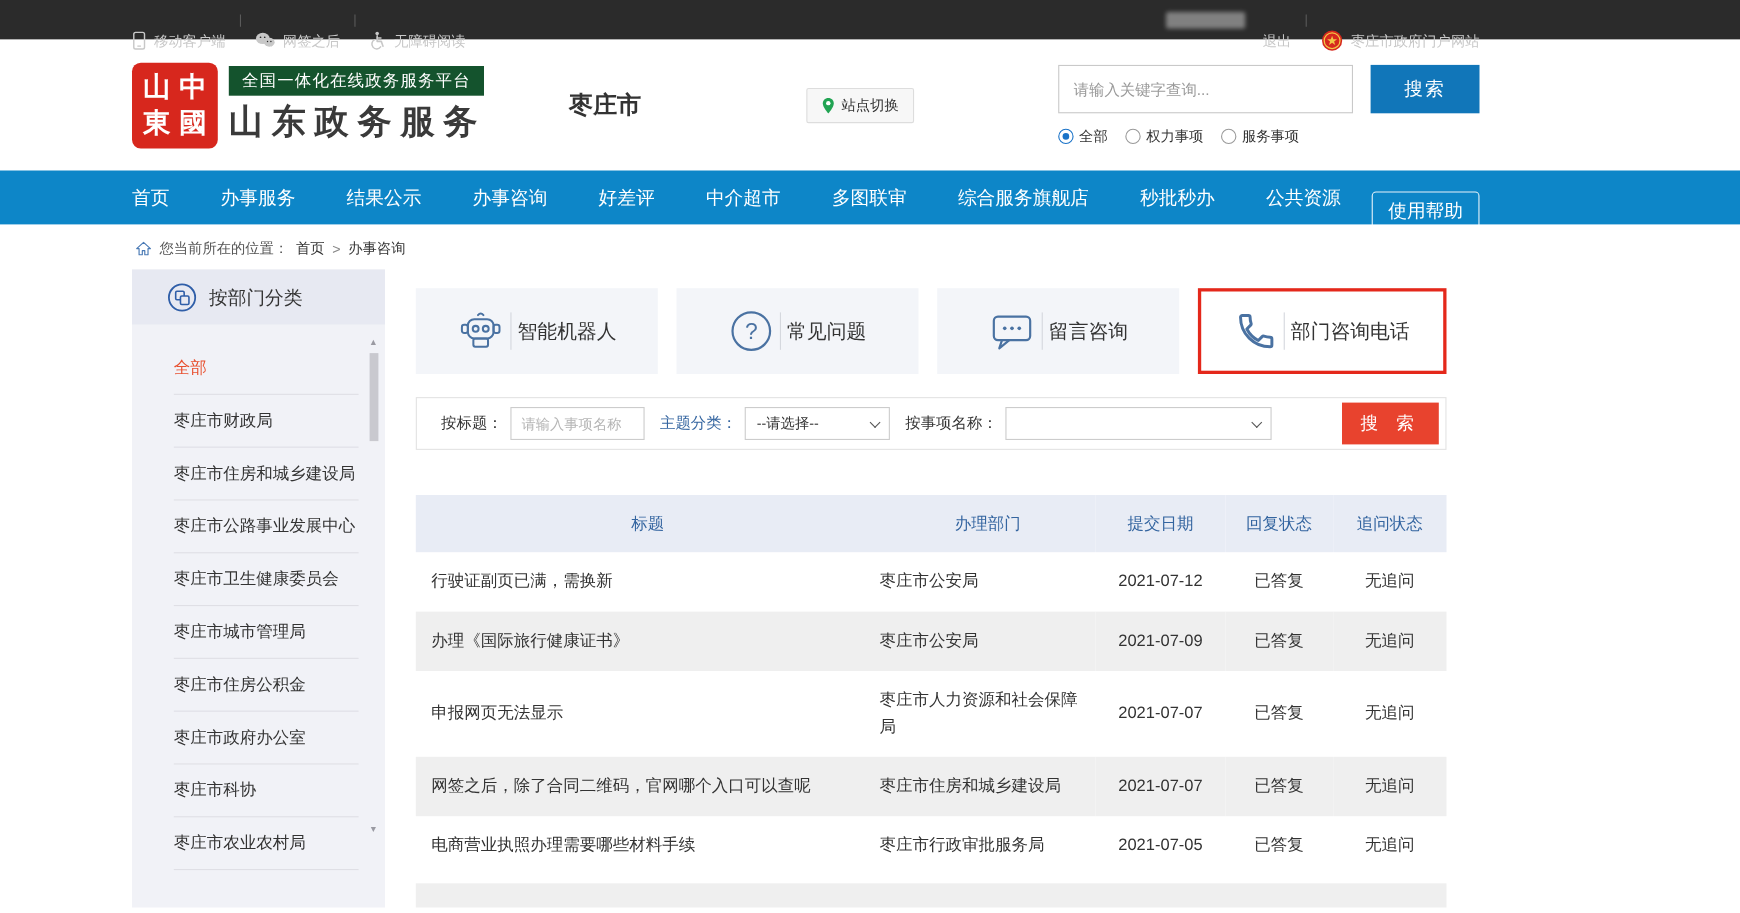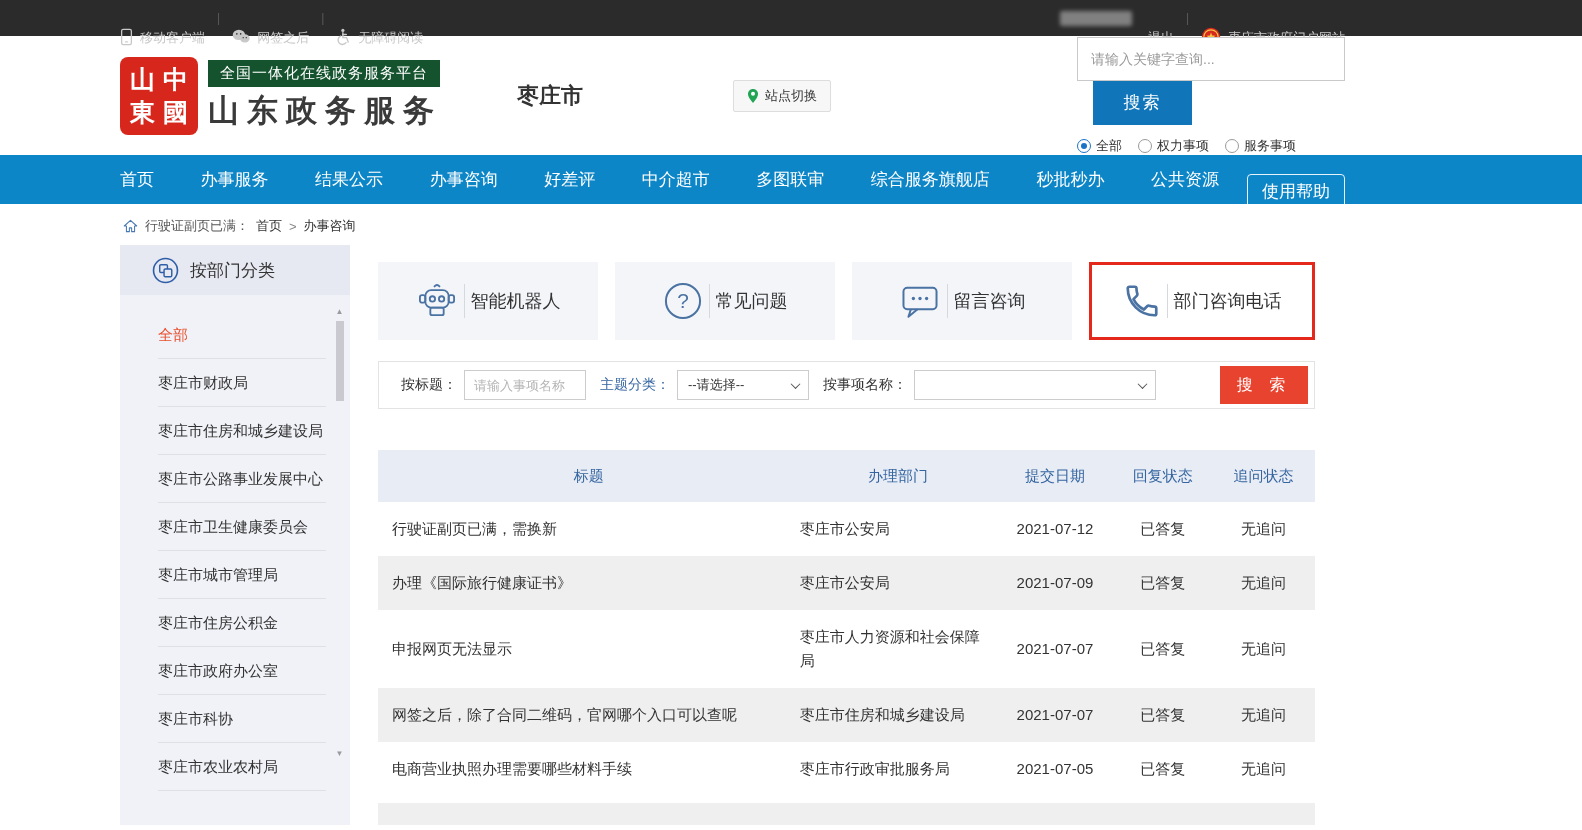--- a/index.html
+++ b/index.html
@@ -28,21 +28,21 @@
     display:grid; grid-template-columns:1fr 1fr; grid-template-rows:1fr 1fr;
     padding:6px; flex-shrink:0;
   }
   .seal span { color:#fff; font-size:25px; font-weight:bold; display:flex; align-items:center; justify-content:center; line-height:1; }
   .logo-text { margin-left:10px; }
   .platform-banner { display:inline-block; background:#14532d; color:#fff; font-size:15px; padding:4px 12px; letter-spacing:1px; }
   .site-name { font-size:31px; font-weight:bold; color:#3a3a3a; letter-spacing:8px; margin-top:3px; }
   .city-name { font-size:22px; font-weight:bold; color:#333; margin-left:75px; }
   .site-switch { margin-left:150px; display:flex; align-items:center; gap:6px; background:#f7f7f7; border:1px solid #ddd; border-radius:2px; padding:6px 13px; font-size:13px; color:#333; cursor:pointer; }
   .search-area { margin-left:auto; }
-  .search-row { display:flex;flex-direction:column; }
+  .search-row { display:flex; }
   .kw-input { width:268px; height:44px; border:1px solid #c9c9c9; padding:0 13px; font-size:14px; color:#333; outline:none; }
   .kw-input::placeholder { color:#9a9a9a; }
   .kw-btn { width:99px; height:44px; margin-left:16px; background:#1176b9; color:#fff; border:none; font-size:17px; cursor:pointer; letter-spacing:2px; }
   .radio-row { display:flex; align-items:center; gap:16px; margin-top:12px; font-size:13px; color:#333; }
   .radio { display:flex; align-items:center; gap:5px; cursor:pointer; }
   .radio-circle { width:14px; height:14px; border-radius:50%; border:1px solid #9a9a9a; background:#fff; position:relative; }
   .radio.checked .radio-circle { border-color:#1a73c8; }
   .radio.checked .radio-circle::after { content:''; position:absolute; left:3px; top:3px; width:6px; height:6px; border-radius:50%; background:#1a73c8; }
 
   
@@ -228,21 +228,21 @@
     <a class="nav-help">使用帮助</a>
   </div>
 </nav>
 
 <div class="container breadcrumb">
   <span style="display:flex;">
     <svg width="15" height="14" viewBox="0 0 24 22">
         <path d="M12 2 L22 11 L18.5 11 L18.5 20 L13.8 20 L13.8 14 L10.2 14 L10.2 20 L5.5 20 L5.5 11 L2 11 Z" fill="none" stroke="#4a7ab5" stroke-width="1.7" stroke-linejoin="round"></path>
       </svg>
   </span>
-  <span>行驶证副页已满：</span>
+  <span>您当前所在的位置：</span>
   <a>首页</a>
   <span class="bc-sep">&gt;</span>
   <a>办事咨询</a>
 </div>
 
 <div class="container content">
 
   <aside class="sidebar">
     <div class="sidebar-header">
       <span style="display:flex;">

